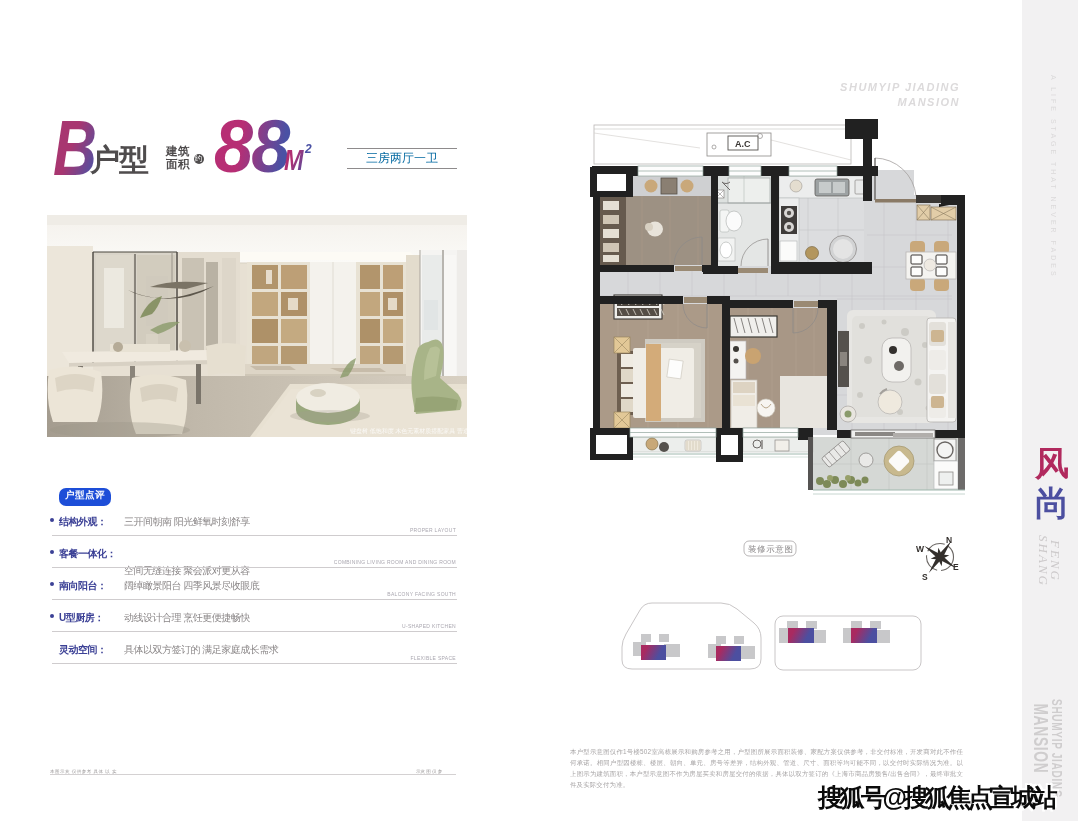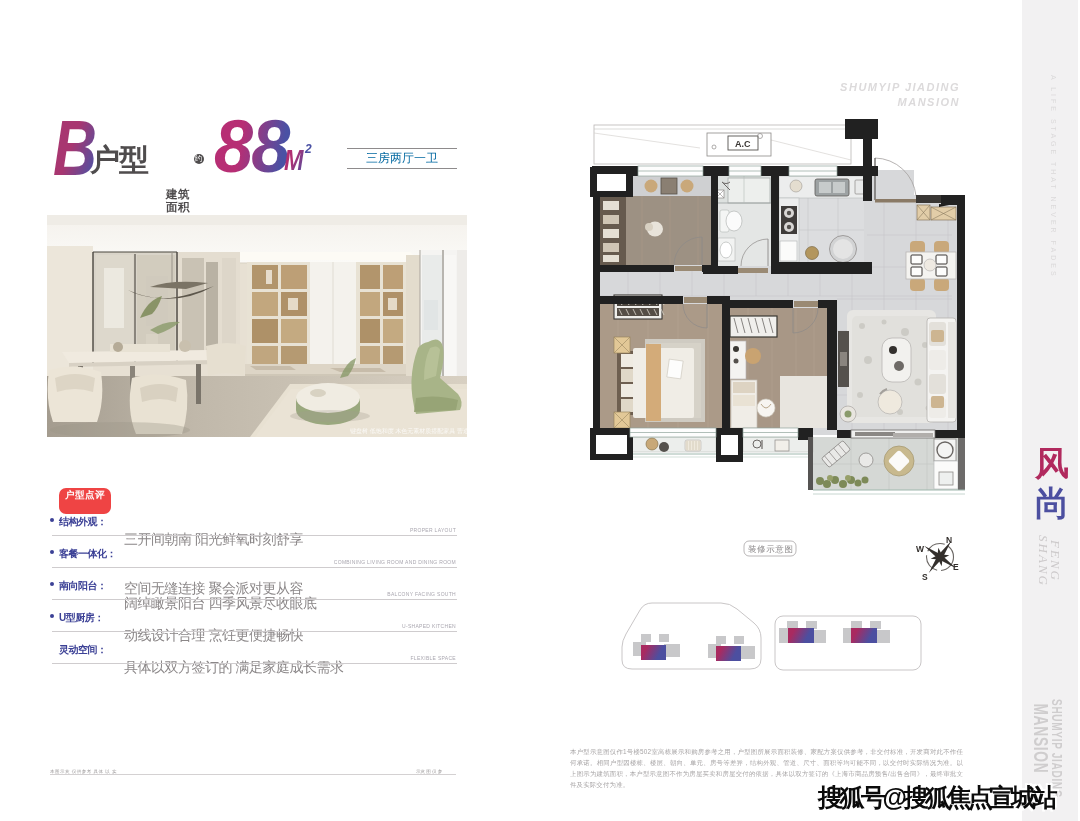--- a/index.html
+++ b/index.html
@@ -21,21 +21,21 @@
 <div class="abs" style="left:1020px;top:549px;width:58px;height:24px;transform:rotate(90deg);font-family:'Liberation Serif',serif;font-style:italic;font-size:13px;letter-spacing:2px;color:#ccc9ca;text-align:center;line-height:12px;">FENG<br>SHANG</div>
 
 <div class="abs" style="left:978px;top:744px;width:158px;height:16px;transform:rotate(90deg) scaleX(0.67);font-size:15px;font-weight:bold;letter-spacing:1px;color:#cfcdce;line-height:16px;">SHUMYIP JIADING</div>
 
 <div class="abs" style="left:982px;top:731px;width:117px;height:22px;transform:rotate(90deg) scaleX(0.66);font-size:21px;font-weight:bold;letter-spacing:1px;color:#cfcdce;line-height:22px;">MANSION</div>
 
 <div class="abs" style="left:53px;top:110px;width:78px;height:77px;font-size:77px;font-weight:bold;font-style:italic;background:linear-gradient(115deg,#a83670 35%,#5150a2 70%);-webkit-background-clip:text;background-clip:text;color:transparent;line-height:77px;transform:scaleX(0.79);transform-origin:0 0;">B</div>
 
 <div class="abs" style="left:90px;top:140px;font-size:30px;font-weight:bold;color:#4f4c4d;letter-spacing:-1px;">户型</div>
 
-<div class="abs" style="left:166px;top:145px;font-size:11.5px;font-weight:bold;color:#4f4c4d;line-height:12.5px;letter-spacing:0.5px;margin-top:43px;">建筑<br>面积</div>
+<div class="abs" style="left:166px;top:145px;font-size:11.5px;font-weight:bold;color:#4f4c4d;line-height:12.5px;letter-spacing:0.5px;">建筑<br>面积</div>
 
 <div class="abs" style="left:193.5px;top:154px;width:10px;height:10px;border-radius:50%;background:#4f4c4d;color:#fff;font-size:7.5px;line-height:10.5px;text-align:center;">约</div>
 
 <div class="abs" style="left:214px;top:110px;width:98px;height:74px;font-size:74px;font-weight:bold;font-style:italic;background:linear-gradient(100deg,#b72e74 30%,#4a51a4 72%);-webkit-background-clip:text;background-clip:text;color:transparent;line-height:74px;letter-spacing:-2px;transform:scaleX(0.95);transform-origin:0 0;">88</div>
 
 <div class="abs" style="left:284px;top:145px;width:30px;height:30px;font-size:30px;font-weight:bold;font-style:italic;background:linear-gradient(120deg,#b02f72 40%,#4a51a4 90%);-webkit-background-clip:text;background-clip:text;color:transparent;transform:scaleX(0.78);transform-origin:0 0;line-height:29px;">M</div>
 
 <div class="abs" style="left:305px;top:142px;width:12px;height:12px;font-size:12px;font-weight:bold;font-style:italic;color:#4a51a4;line-height:14px;">2</div>
 
 <div class="abs" style="left:347px;top:148px;width:110px;border-top:1px solid #8e8b8c;border-bottom:1px solid #8e8b8c;padding:0;font-size:12px;line-height:19px;color:#0369a1;text-align:center;white-space:nowrap;">三房两厅一卫</div>
@@ -187,27 +187,27 @@
 <path d="M430,348 q8,-4 10,2 l-4,26 l-12,4 q0,-20 6,-32 z" fill="#b7c197"></path>
 </g>
 
 <ellipse cx="120" cy="430" rx="70" ry="8" fill="#9b9486" opacity="0.35"></ellipse>
 <ellipse cx="330" cy="416" rx="40" ry="6" fill="#a39c8e" opacity="0.3"></ellipse>
 
 <text x="350" y="433" font-size="6" fill="#ffffff" opacity="0.8">键盘树 低饱和度 木色元素材质搭配家具 营造柔和空间气氛</text>
 </svg>
 </div>
 
-<div class="abs" style="left:59px;top:488px;width:52px;height:26px;background:#ef4444;border-radius:7px;color:#fff;font-size:9.5px;font-weight:bold;text-align:center;line-height:13.5px;letter-spacing:0.5px;">户型点评</div>
+<div class="abs" style="left:59px;top:488px;width:52px;height:18px;background:#1d4ed8;border-radius:7px;color:#fff;font-size:9.5px;font-weight:bold;text-align:center;line-height:13.5px;letter-spacing:0.5px;">户型点评</div>
 
 <style>
 .crow{position:absolute;left:50px;width:407px;height:32px;}
 .crow .bl{position:absolute;left:0px;top:3px;width:4px;height:4px;border-radius:50%;background:#3c4196;}
 .crow .term{position:absolute;left:9px;top:0px;font-size:10px;font-weight:bold;color:#3c4196;letter-spacing:-0.5px;}
-.crow .desc{position:absolute;left:74px;top:16px;font-size:14px;color:#8b8788;letter-spacing:-0.5px;}
+.crow .desc{position:absolute;left:74px;top:0px;font-size:10px;color:#8b8788;letter-spacing:-0.5px;}
 .crow .eng{position:absolute;right:1px;top:12px;font-size:5px;color:#aaa7b0;letter-spacing:0.3px;}
 .crow .ln{position:absolute;left:2px;right:0;top:20px;border-top:1px solid #cfccce;}
 </style>
 
 <div class="crow" style="top:515px;">
 <span class="bl"></span>
     <span class="term">结构外观：</span>
     <span class="desc">三开间朝南 阳光鲜氧时刻舒享</span>
 <span class="eng">PROPER LAYOUT</span>
     <span class="ln"></span>

